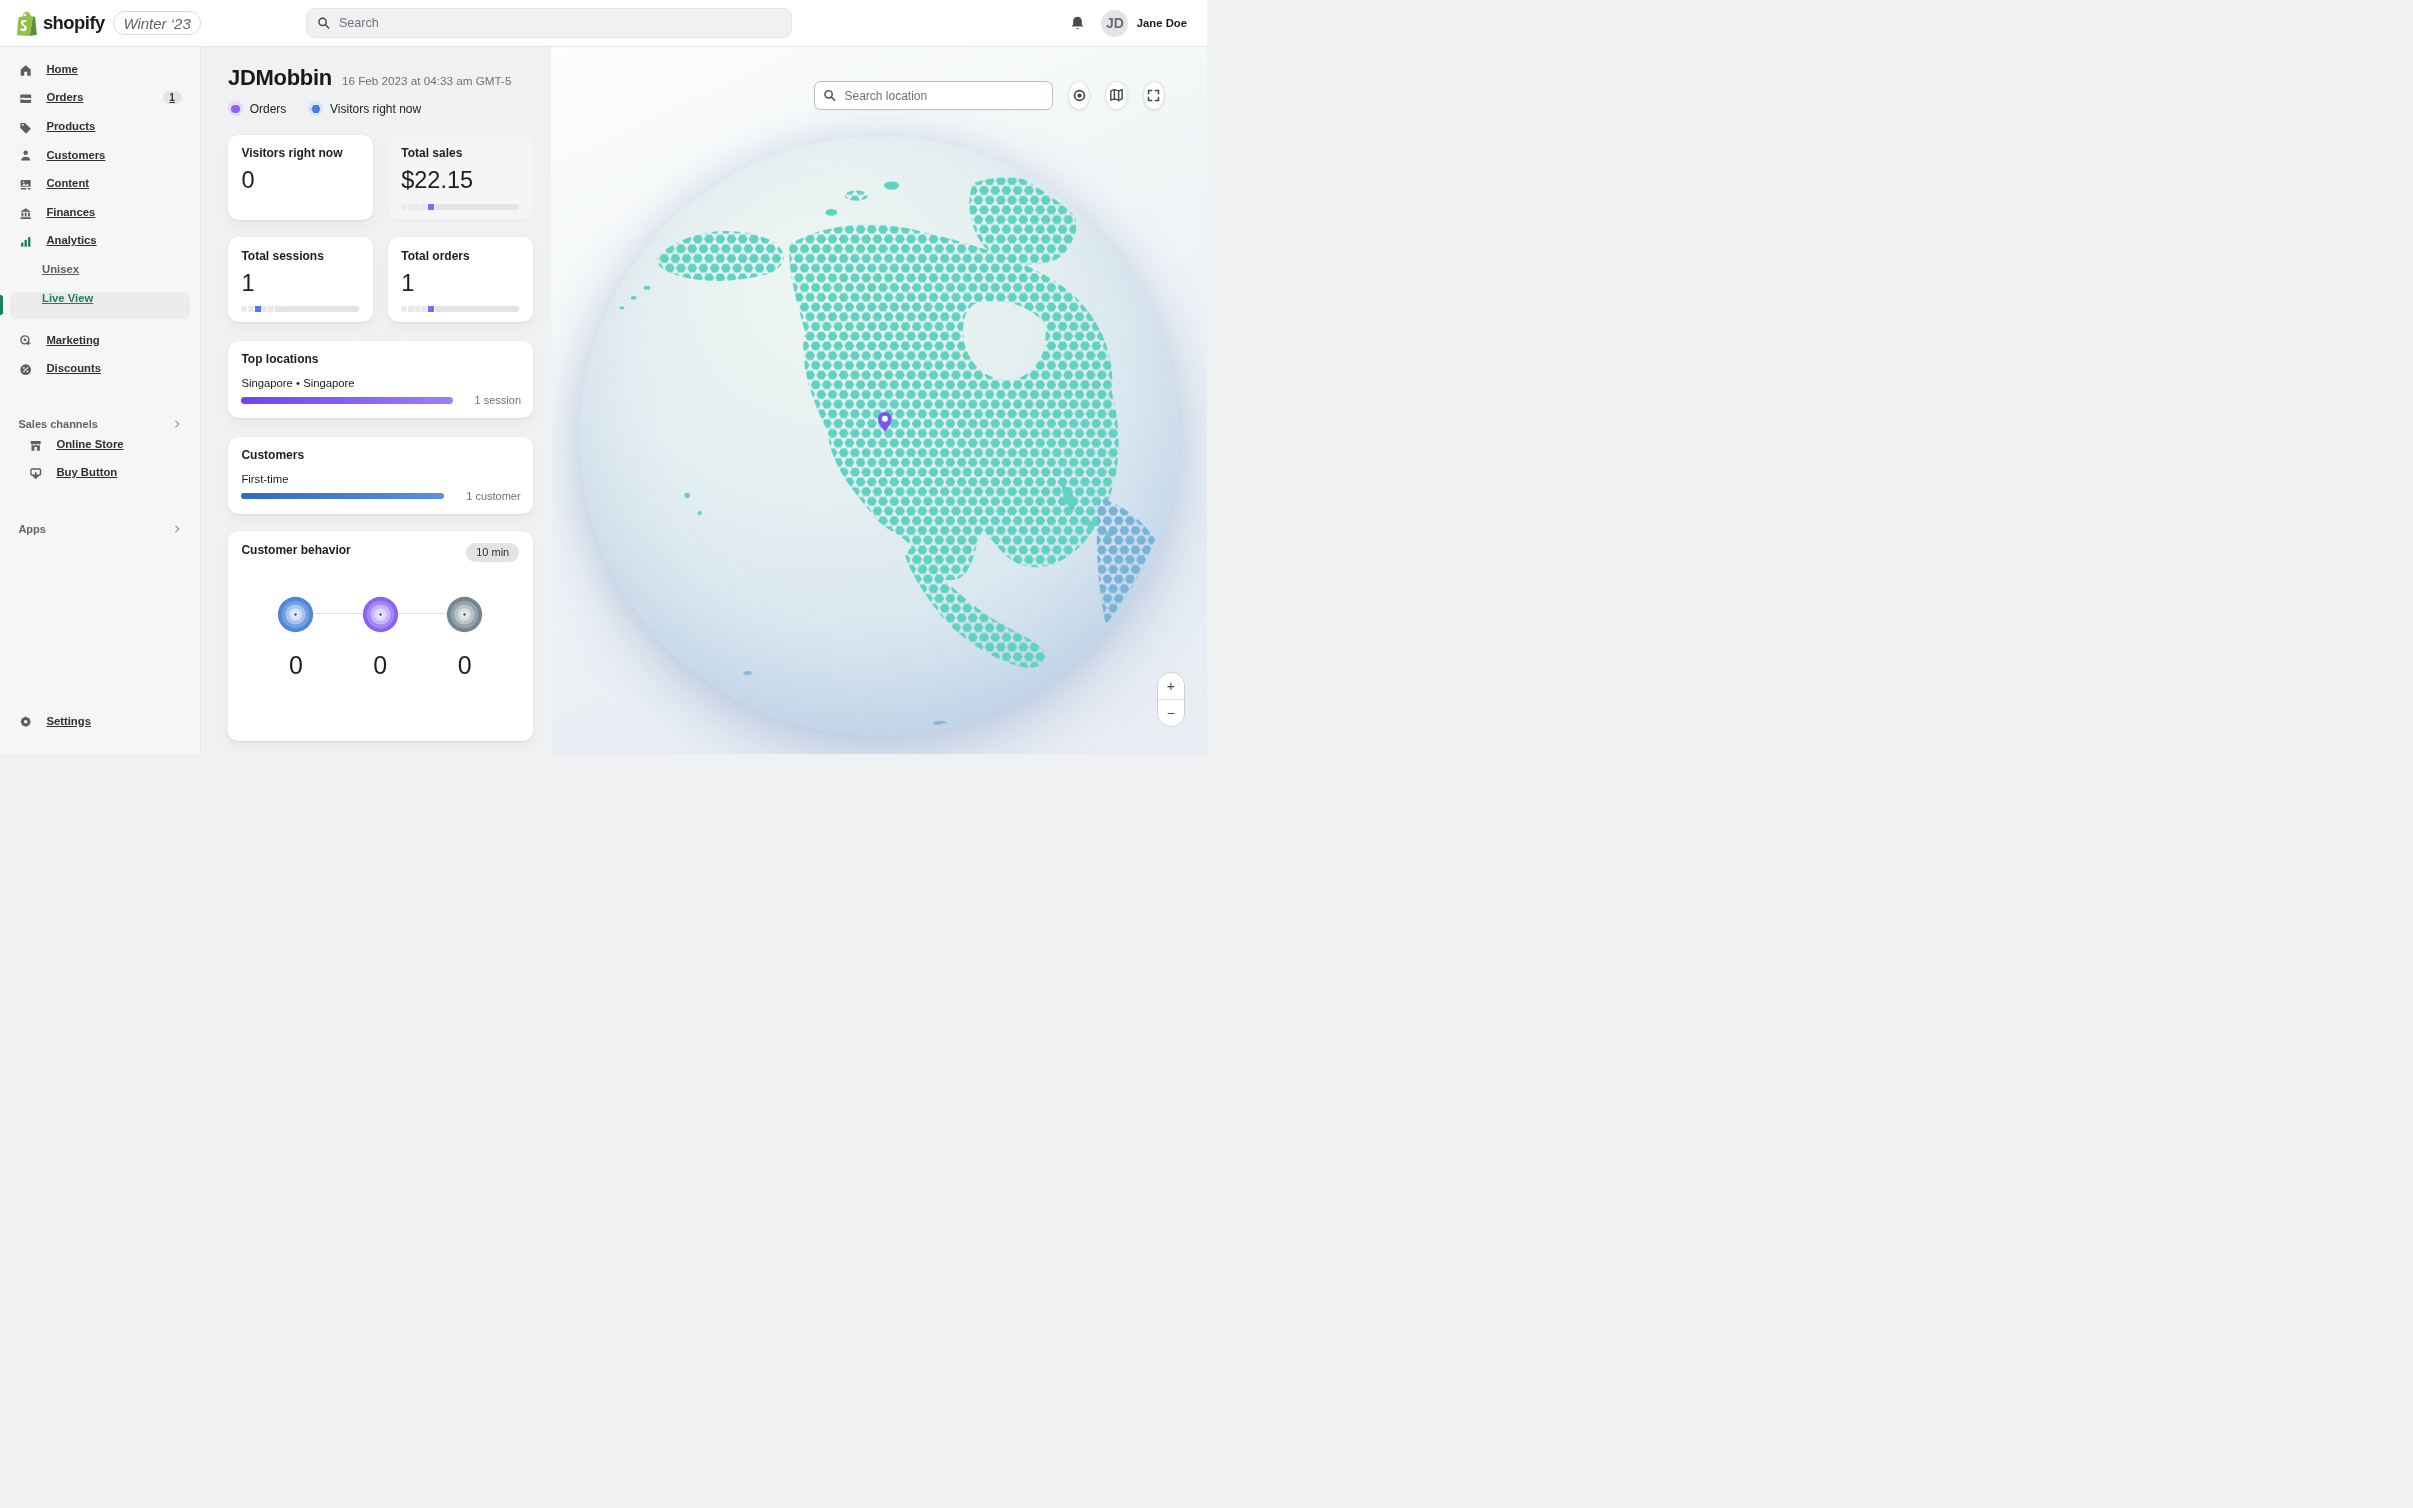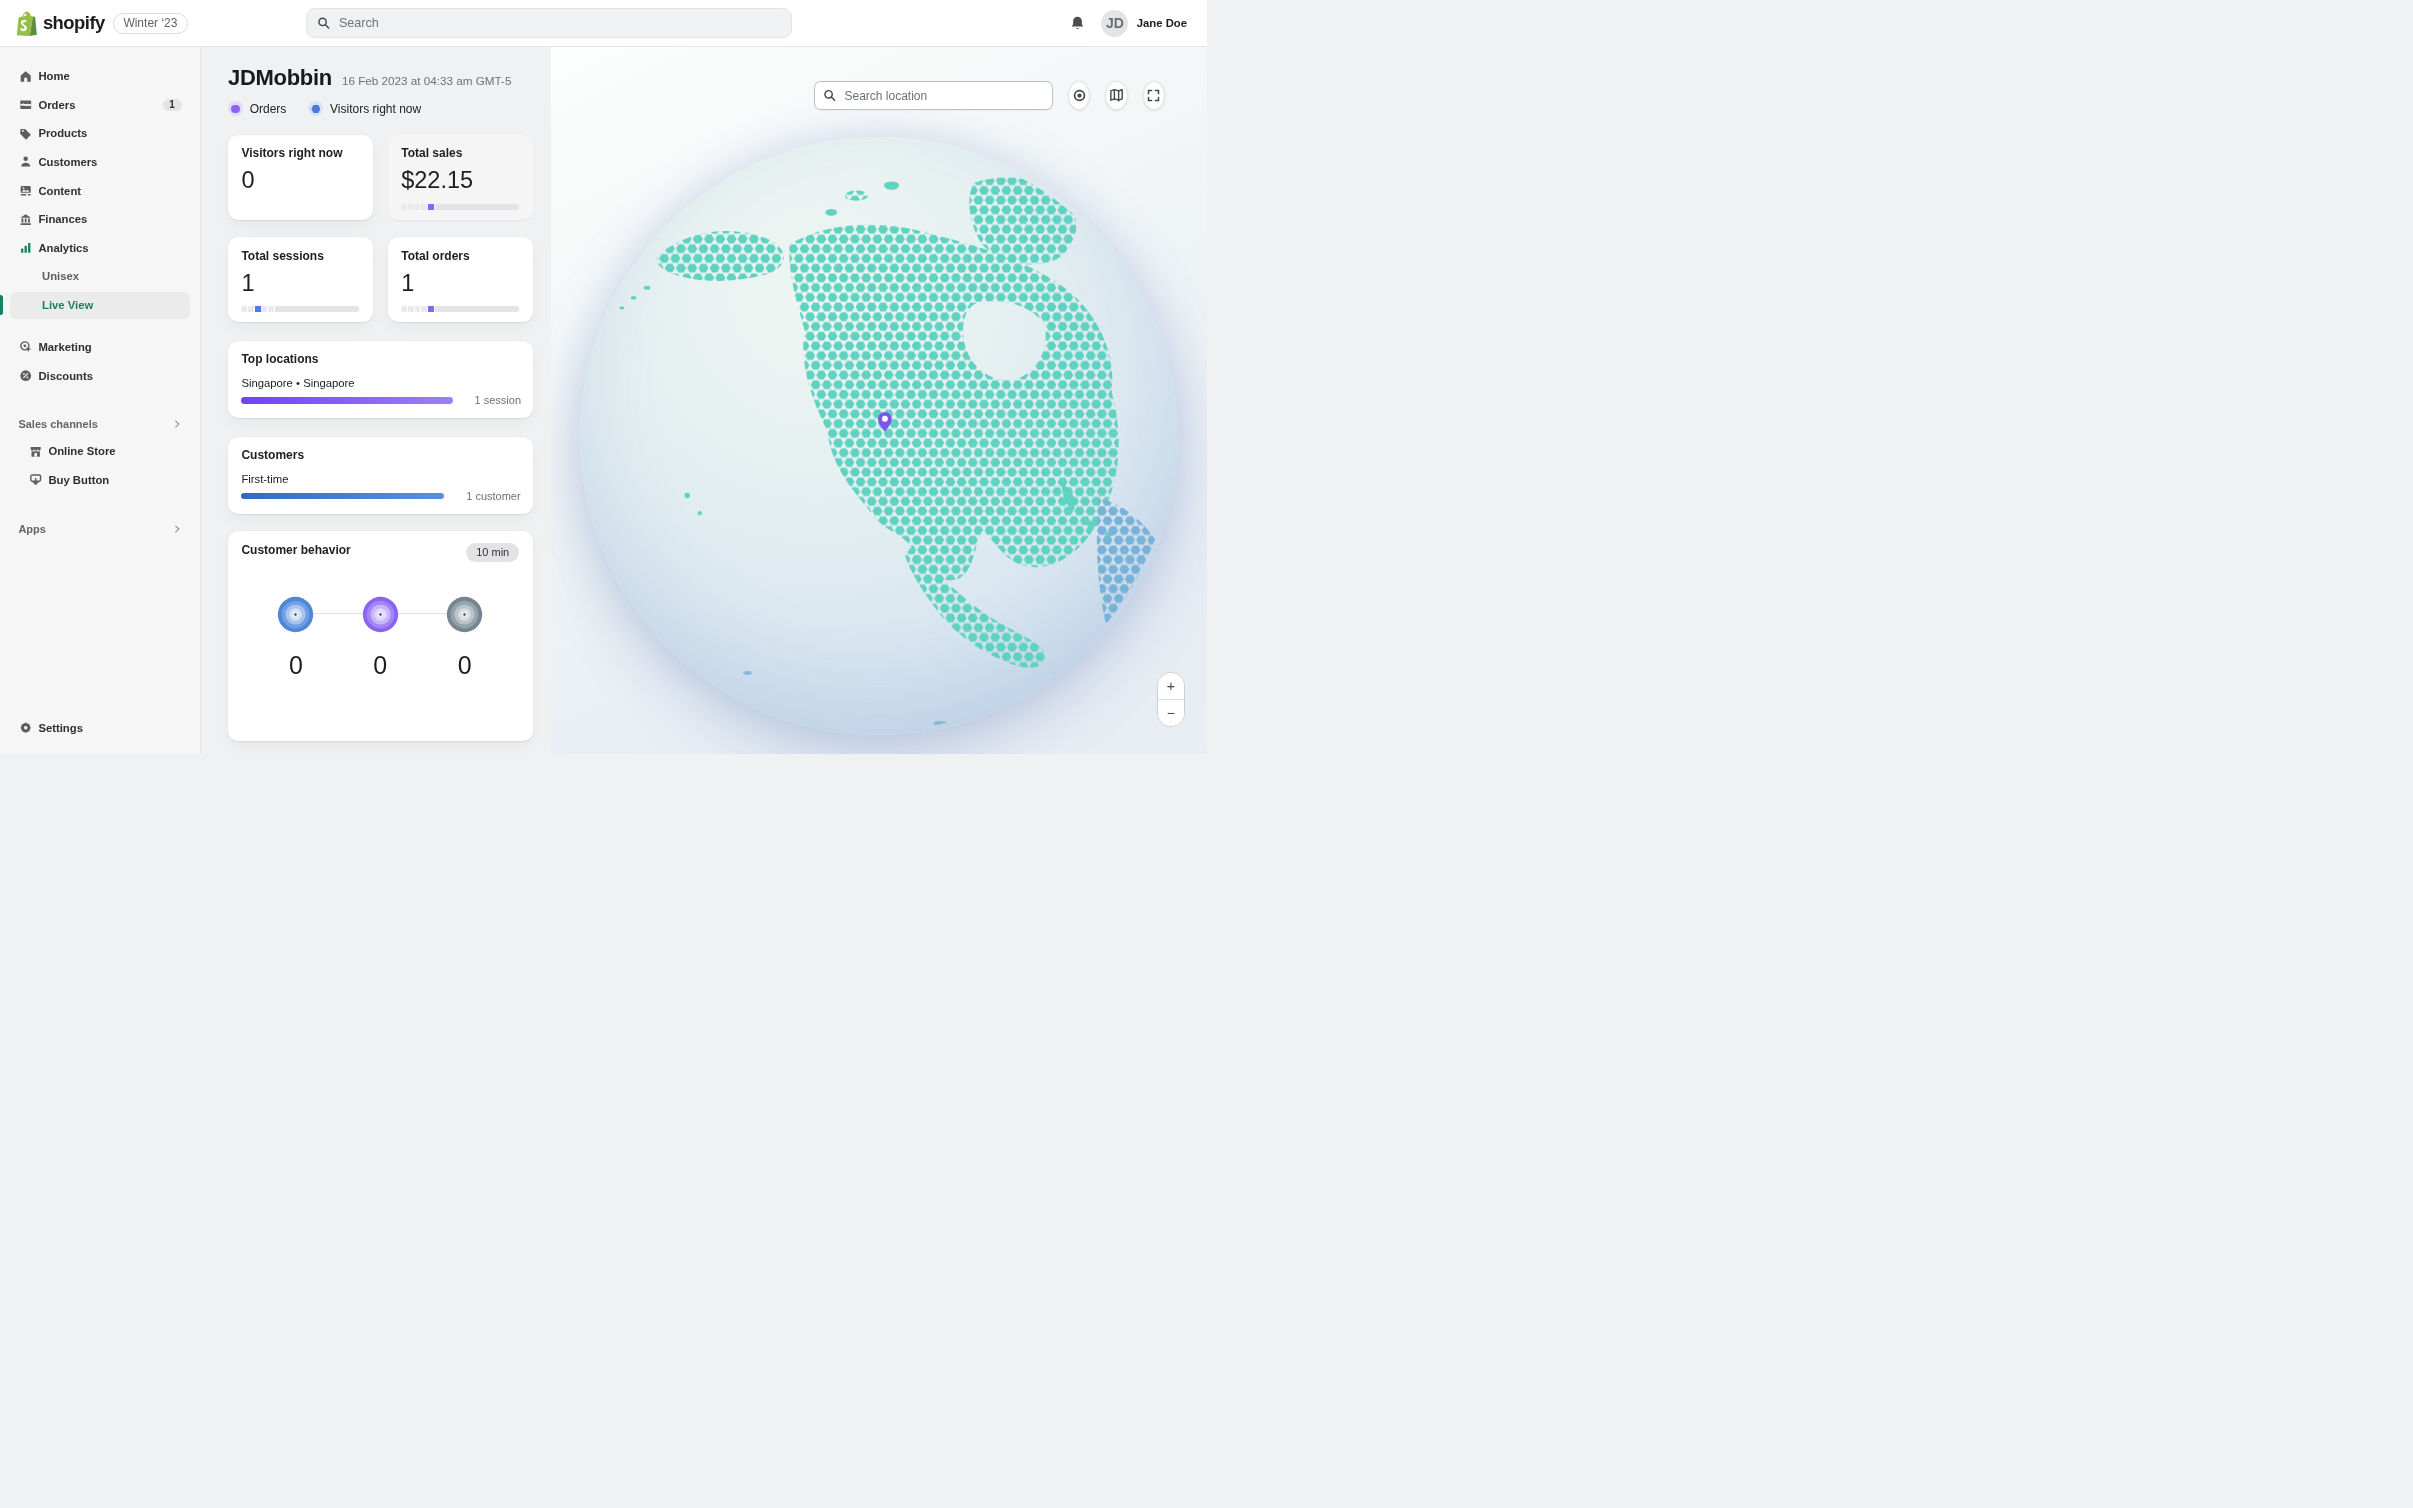--- a/index.html
+++ b/index.html
@@ -4,35 +4,35 @@
 <style>
   * { margin:0; padding:0; box-sizing:border-box; }
   html,body { width:1207px; height:754px; overflow:hidden; }
   body { font-family:"Liberation Sans", sans-serif; color:#202223; background:#f0f1f3; }
 
   
   .topbar { height:47px; background:#fff; border-bottom:0.8px solid #e4e5e7; display:flex; align-items:center; position:relative; z-index:30; }
   .tb-left { width:306px; display:flex; align-items:center; padding-left:15px; gap:8.4px; }
   .brand { display:flex; align-items:center; gap:5.9px; }
   .brand-word { font-size:18.4px; font-weight:700; letter-spacing:-0.5px; color:#1a1c1d; }
-  .release-badge { border:0.8px solid #d8dadd; border-radius:11.7px; padding:2.5px 9.2px; font-size:12px; color:#5f6368; background:#fff; }
+  .release-badge { border:0.8px solid #d8dadd; border-radius:11.7px; padding:2.5px 9.2px; font-size:15px; font-style:italic; color:#5f6368; background:#fff; }
   .tb-center { width:486px; }
   .tb-search { display:flex; align-items:center; gap:8.4px; background:#f0f1f2; border:0.8px solid #e3e4e6; border-radius:8.4px; height:30px; padding:0 10px; }
   .tb-search input { border:none; outline:none; background:transparent; font-size:12.6px; color:#202223; width:100%; font-family:inherit; }
   .tb-search input::placeholder { color:#6f7377; }
   .tb-right { flex:1; display:flex; align-items:center; justify-content:flex-end; gap:15px; padding-right:20px; }
   .avatar { width:27px; height:27px; border-radius:50%; background:#e3e4e6; display:flex; align-items:center; justify-content:center; font-size:14px; font-weight:700; color:#6b6f73; }
   .user-name { font-size:11.3px; font-weight:700; color:#1a1c1d; }
 
   
   .shell { display:flex; height:707px; }
 
   
   .sidebar { width:201px; background:#f6f6f7; border-right:0.8px solid #e5e6e8; padding-top:15px; position:relative; display:flex; flex-direction:column; }
-  .nav-item { position:relative; height:27px; margin:0.8px 10px; padding:0 8.4px; border-radius:6.7px; display:flex; align-items:center; gap:5px; font-size:11.3px; font-weight:600; color:#303030; cursor:pointer; }
+  .nav-item { position:relative; height:27px; margin:0.8px 10px; padding:0 8.4px; border-radius:6.7px; display:flex; align-items:flex-start; gap:13px; font-size:11.3px; font-weight:600; color:#303030; cursor:pointer;text-decoration:underline; }
   .nav-item .ic { width:15px; height:15px; flex:none; display:flex; align-items:center; justify-content:center; }
   .nav-item.sub { padding-left:32px; color:#5c5f62; font-weight:600; }
   .nav-item.selected { background:#ebebec; color:#1a7f64; }
   .nav-item.selected .bar { position:absolute; left:-10px; top:3.4px; width:2.5px; height:20px; background:#1a7f64; border-radius:0 2.5px 2.5px 0; }
   .count-badge { margin-left:auto; background:#e4e4e6; border-radius:7.5px; padding:0.8px 6.7px; font-size:10px; font-weight:600; color:#303030; }
   .nav-section { display:flex; align-items:center; justify-content:space-between; margin:0 18.4px; height:25px; font-size:11px; font-weight:600; color:#616569; cursor:pointer; }
   .nav-gap-sm { height:13.4px; } .nav-gap-md { height:22px; }
   .sidebar-bottom { margin-top:auto; padding-bottom:11.7px; }
 
   

